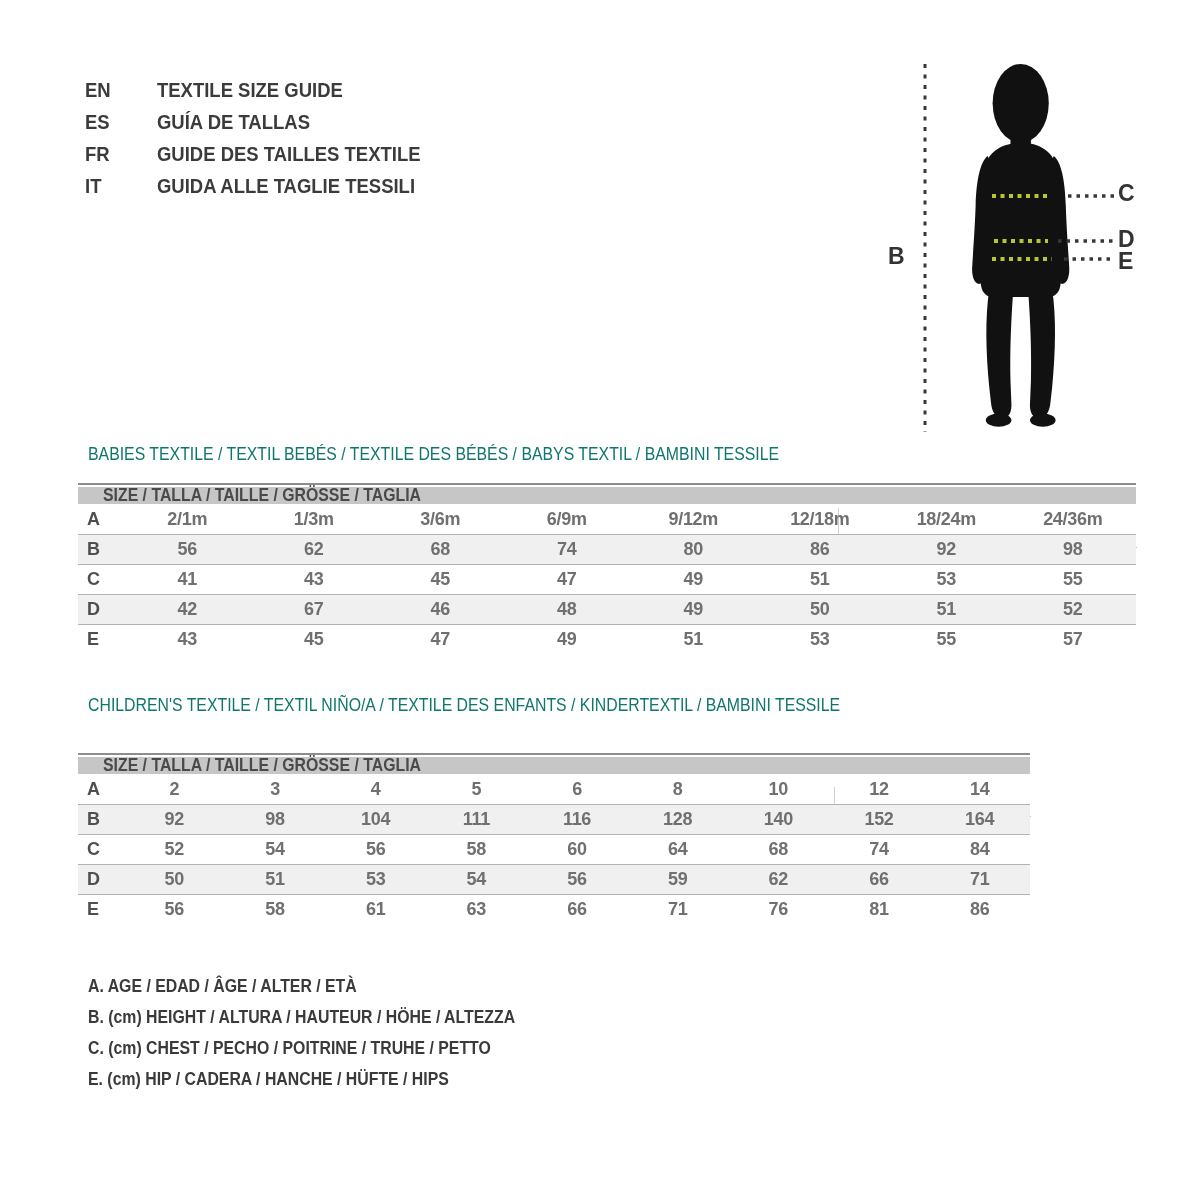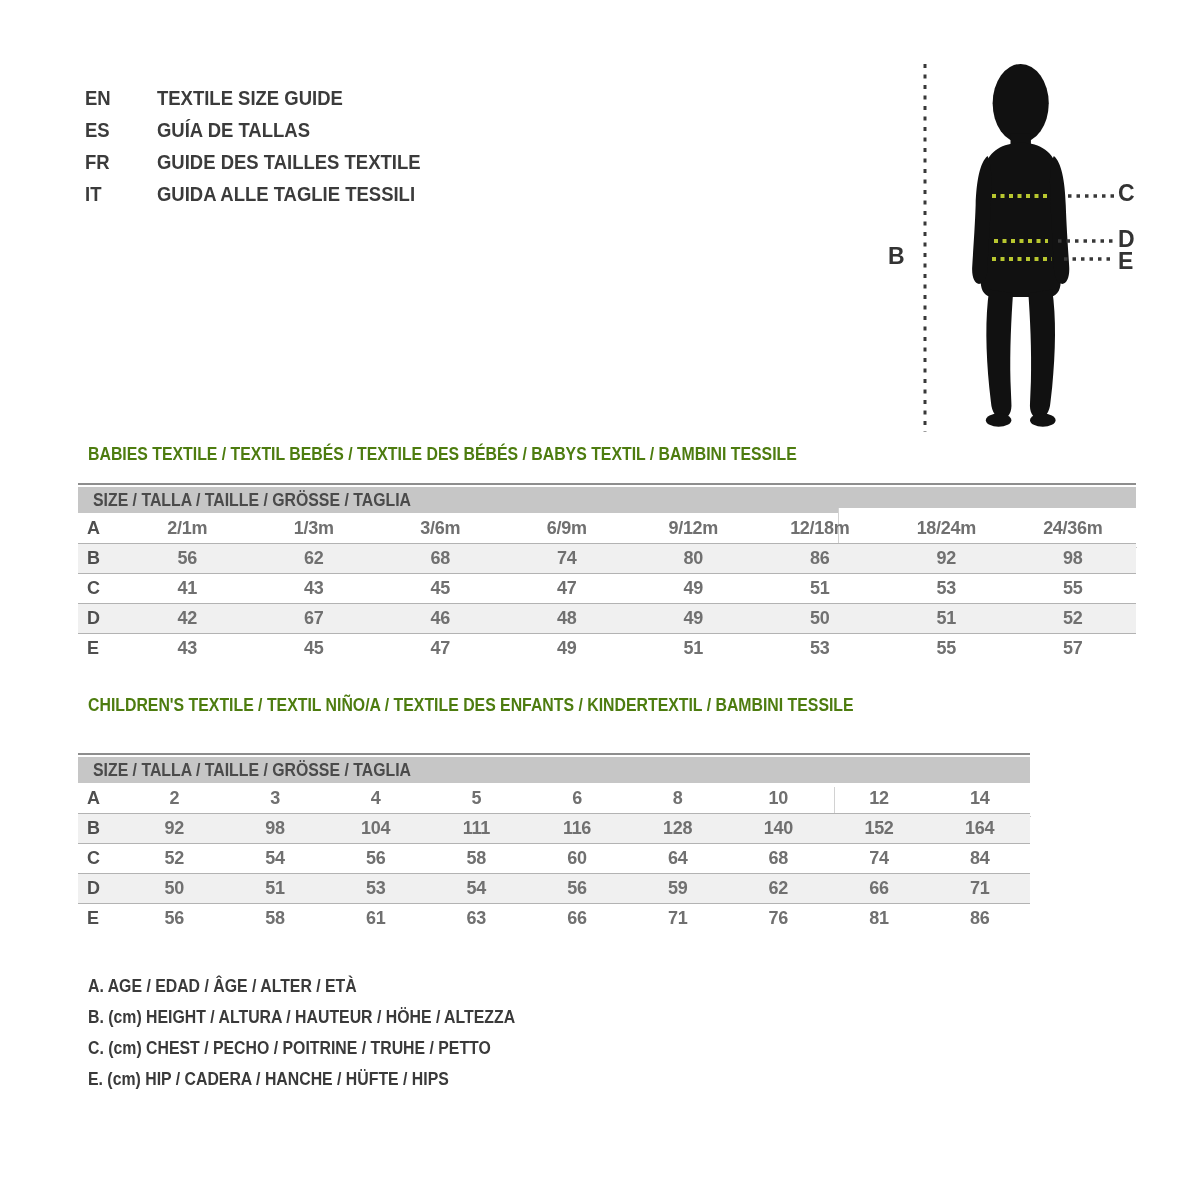--- a/index.html
+++ b/index.html
@@ -3,41 +3,41 @@
 <meta charset="utf-8">
 <style>
   html,body{margin:0;padding:0;}
   body{width:1200px;height:1200px;background:#ffffff;font-family:"Liberation Sans",sans-serif;}
   .page{position:relative;width:1200px;height:1200px;background:#ffffff;overflow:hidden;}
 
   .cond{display:inline-block;transform:scaleX(0.88);transform-origin:0 50%;white-space:nowrap;}
 
   
   .lang-block{position:absolute;left:85px;top:78px;}
-  .lang-row{display:flex;height:32px;align-items:flex-end;}
+  .lang-row{display:flex;height:32px;align-items:flex-start;}
   .lang-code{width:72px;font-weight:700;font-size:21px;color:#3b3b3b;}
-  .lang-label{font-weight:700;font-size:21px;color:#3b3b3b;margin-top:20px;}
+  .lang-label{font-weight:700;font-size:21px;color:#3b3b3b;}
 
   
   .figure{position:absolute;left:880px;top:48px;width:300px;height:412px;}
   .figure svg{position:absolute;left:0;top:0;}
   .m-label{position:absolute;font-weight:700;font-size:23px;color:#333333;line-height:24px;}
   .lbl-b{left:8px;top:196px;}
   .lbl-c{left:238px;top:133px;}
   .lbl-d{left:238px;top:179px;}
   .lbl-e{left:238px;top:201px;}
 
   
-  .sect-heading{position:absolute;left:88px;font-size:18px;font-weight:700;color:#4d7c0f;}
+  .sect-heading{position:absolute;left:88px;font-size:18px;font-weight:400;color:#0f766e;}
 
   
   .table{position:absolute;left:78px;border-top:2px solid #8d8d8d;background:#ffffff;}
   .t-babies{top:483px;width:1058px;}
   .t-children{top:753px;width:952px;}
-  .thead{position:relative;z-index:0;height:26px;margin-top:2px;background:#c6c6c6;display:flex;align-items:center;padding-left:15px;font-size:18px;font-weight:700;color:#4a4a4a;box-sizing:border-box;}
+  .thead{position:relative;z-index:0;height:17px;margin-top:2px;background:#c6c6c6;display:flex;align-items:center;padding-left:25px;font-size:18px;font-weight:700;color:#4a4a4a;box-sizing:border-box;}
   .trow{position:relative;z-index:2;display:grid;height:30px;align-items:center;box-sizing:border-box;}
   .t-babies .trow{grid-template-columns:46px repeat(8,1fr);}
   .t-children .trow{grid-template-columns:46px repeat(9,1fr);}
   .trow.bordered{border-top:1px solid #b3b3b3;}
   .trow.stripe{background:#f0f0f0;}
   .rlabel{font-weight:700;font-size:18px;color:#4f4f4f;padding-left:9px;}
   .cell{text-align:center;font-weight:700;font-size:18px;color:#707070;letter-spacing:-0.3px;}
   .hl-box{position:absolute;background:#ffffff;border-left:1px solid #d2d2d2;border-bottom:1px solid #c7c7c7;z-index:1;pointer-events:none;}
   .hl-babies{left:760px;top:23px;width:298px;height:39px;}
   .hl-children{left:756px;top:32px;width:196px;height:29px;}

